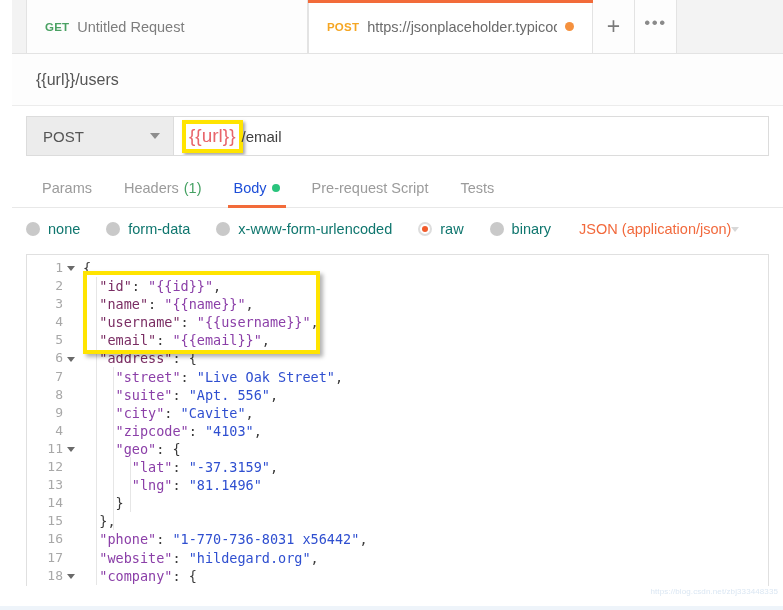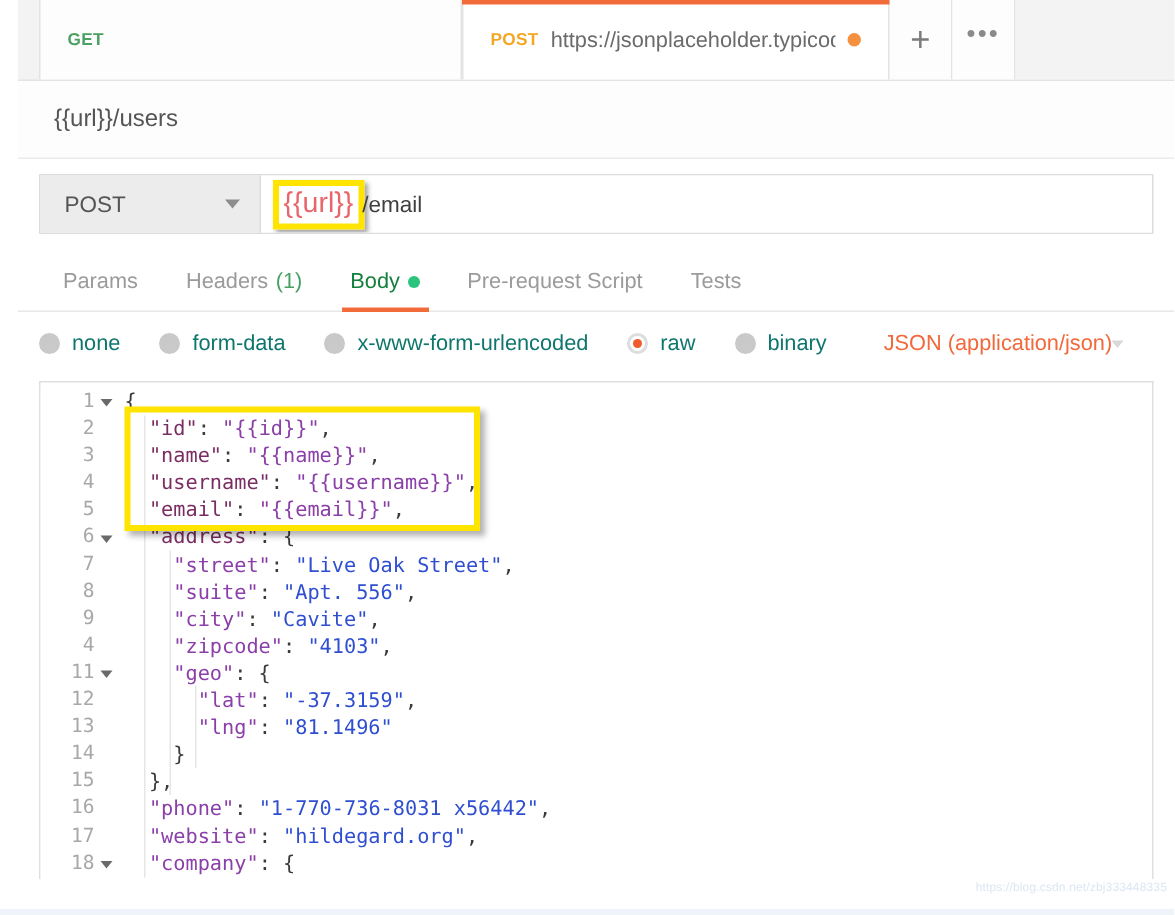--- a/index.html
+++ b/index.html
@@ -194,21 +194,21 @@
     position: relative;
     padding: 0 16px 11px 16px;
     font-size: 14.5px;
     color: #9b9b9b;
     cursor: pointer;
     display: flex;
     align-items: center;
     gap: 5px;
     white-space: nowrap;
   }
-  .stab.active { color: #15803d; }
+  .stab.active { color: #1d4ed8; }
   .stab.active::after {
     content: "";
     position: absolute;
     left: 10px; right: 10px; bottom: -1px;
     height: 3px;
     background: #f26b3a;
   }
   .stab-count { color: #45a163; }
   .stab-dot {
     width: 8px; height: 8px; border-radius: 50%;
@@ -251,21 +251,21 @@
     width: 6px; height: 6px;
     border-radius: 50%;
     background: #f15b2b;
   }
   .radio-label { font-size: 14.5px; color: #0f766e; }
   .content-type {
     display: flex;
     align-items: center;
     gap: 0;
     cursor: pointer;
-    margin-left: 12px;
+    margin-left: 2px;
   }
   .content-type-label { font-size: 14.5px; color: #f2693c; }
   .caret-down.pale {
     border-top-color: #d8d8d8;
     border-left-width: 4px;
     border-right-width: 4px;
     border-top-width: 5px;
   }
 
   
@@ -363,20 +363,21 @@
   }
 </style>
 </head>
 <body>
 
 <div id="app">
 
   <div class="tabbar">
     <div class="tab inactive">
       <span class="tab-method get">GET</span>
+      <span class="tab-title">Untitled Request</span>
     </div>
     <div class="tab active">
       <span class="tab-method post">POST</span>
       <span class="tab-title">https://jsonplaceholder.typicod</span>
       <span class="tab-dot"></span>
     </div>
     <div class="tab-btn plus">+</div>
     <div class="tab-btn more">•••</div>
     <div class="tabbar-fill"></div>
   </div>

